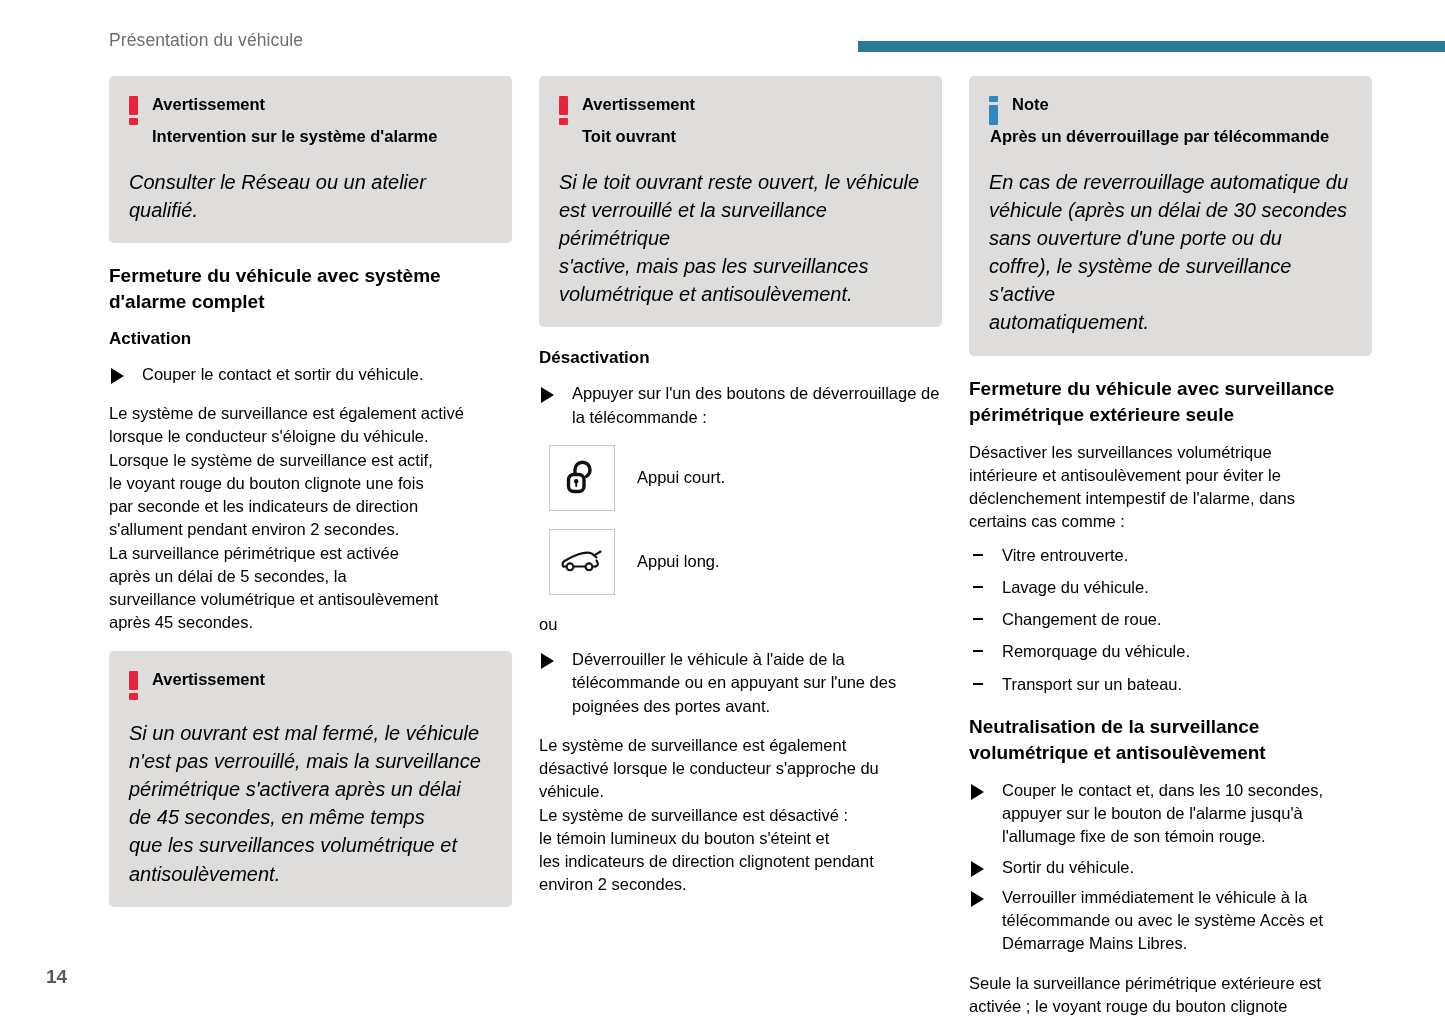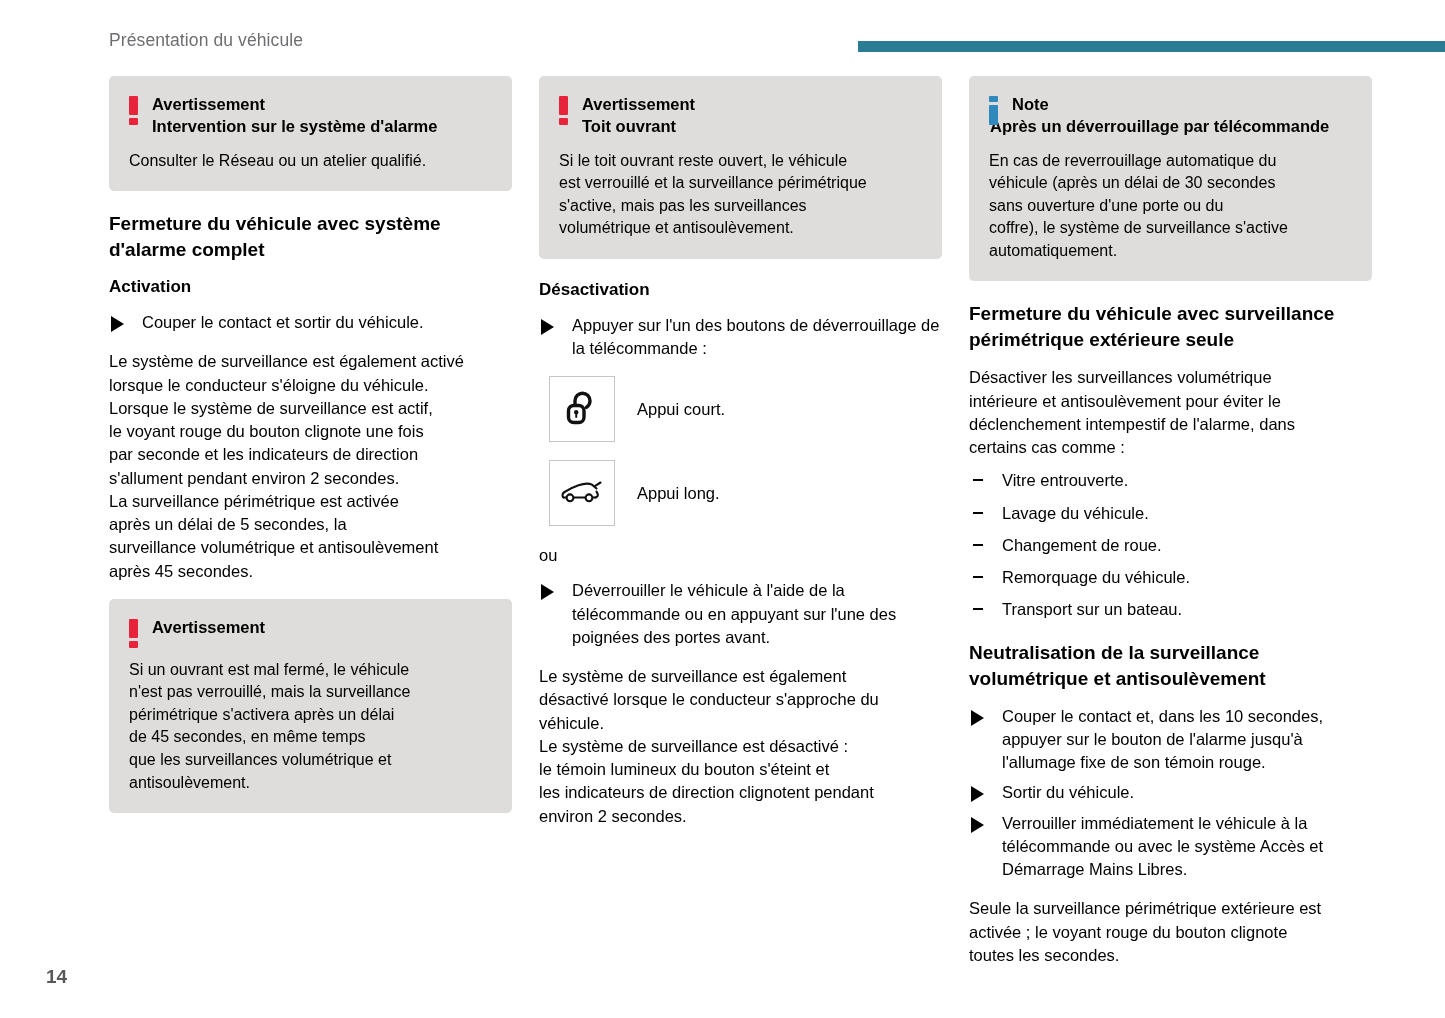--- a/index.html
+++ b/index.html
@@ -128,33 +128,35 @@
   }
   .callout-kind {
     font-size: 16.5px;
     font-weight: bold;
     line-height: 1.3;
   }
   .callout-subject {
     font-size: 16.5px;
     font-weight: bold;
     line-height: 1.34;
+    margin-top: 10px;
     padding-left: 10px;
     text-indent: -10px;
   }
   .callout-subject.wrap-left {
     padding-left: 0;
     text-indent: 10px;
     margin-left: -32px;
   }
   .callout-body {
-    font-size: 16px;
+    font-size: 20px;
     line-height: 1.41;
-    margin-top: 12px;
+    margin-top: 20px;
     white-space: pre-line;
+    font-style: italic;
   }
 
   
   h2.sec-title {
     font-size: 19px;
     font-weight: bold;
     line-height: 1.37;
     margin: 4px 0 13px 0;
     white-space: pre-line;
   }

